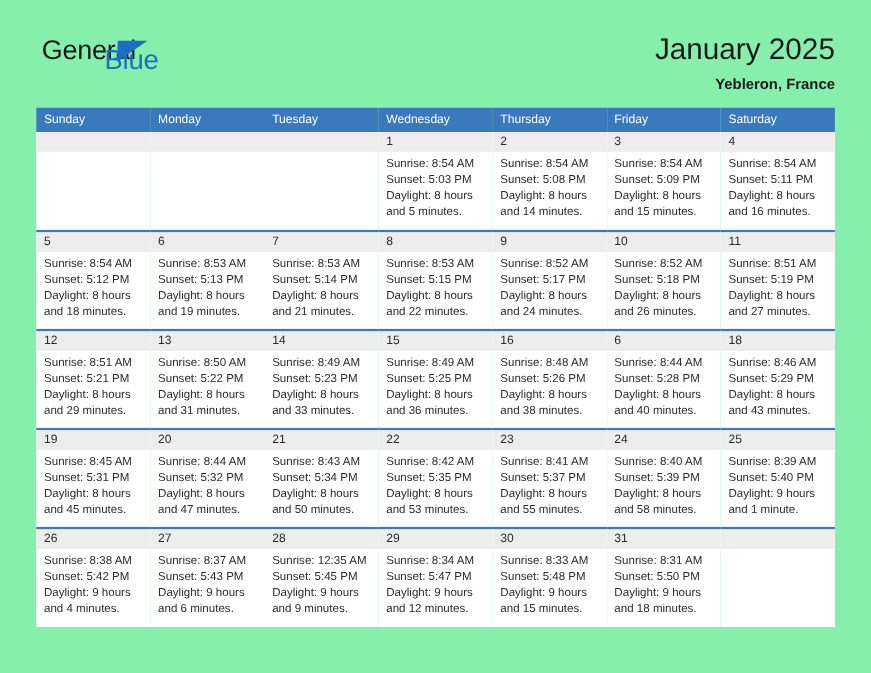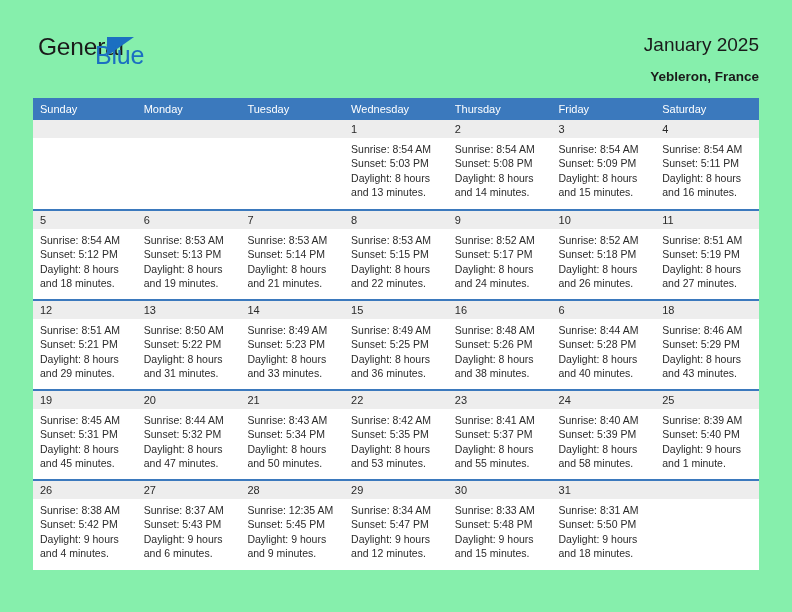--- a/index.html
+++ b/index.html
@@ -65,21 +65,21 @@
     letter-spacing: -0.2px;
     font-weight: 400;
   }
   .title-block {
     position: absolute;
     right: 0px;
     top: 0px;
     text-align: right;
   }
   .cal-title {
-    font-size: 19px;
+    font-size: 27px;
     color: #1a1a1a;
     line-height: 34px;
     font-weight: 400;
     letter-spacing: 0px;
     white-space: nowrap;
     margin-left: 32px;
   }
   .cal-subtitle {
     font-size: 13.5px;
     color: #1a1a1a;
@@ -185,21 +185,21 @@
             </td>
             <td>
               <div class="daynum empty"></div>
             </td>
             <td>
               <div class="daynum">1</div>
               <div class="dayinfo">
                 <div>Sunrise: 8:54 AM</div>
                 <div>Sunset: 5:03 PM</div>
                 <div>Daylight: 8 hours</div>
-                <div>and 13 minutes.</div>
+                <div>and 5 minutes.</div>
               </div>
             </td>
             <td>
               <div class="daynum">2</div>
               <div class="dayinfo">
                 <div>Sunrise: 8:54 AM</div>
                 <div>Sunset: 5:08 PM</div>
                 <div>Daylight: 8 hours</div>
                 <div>and 14 minutes.</div>
               </div>

